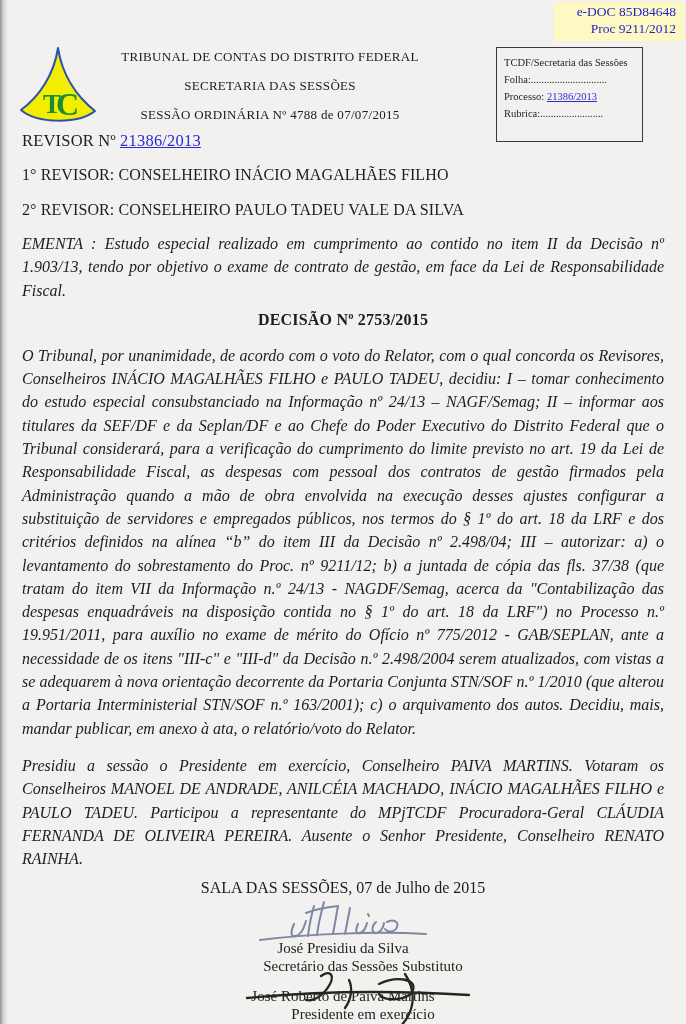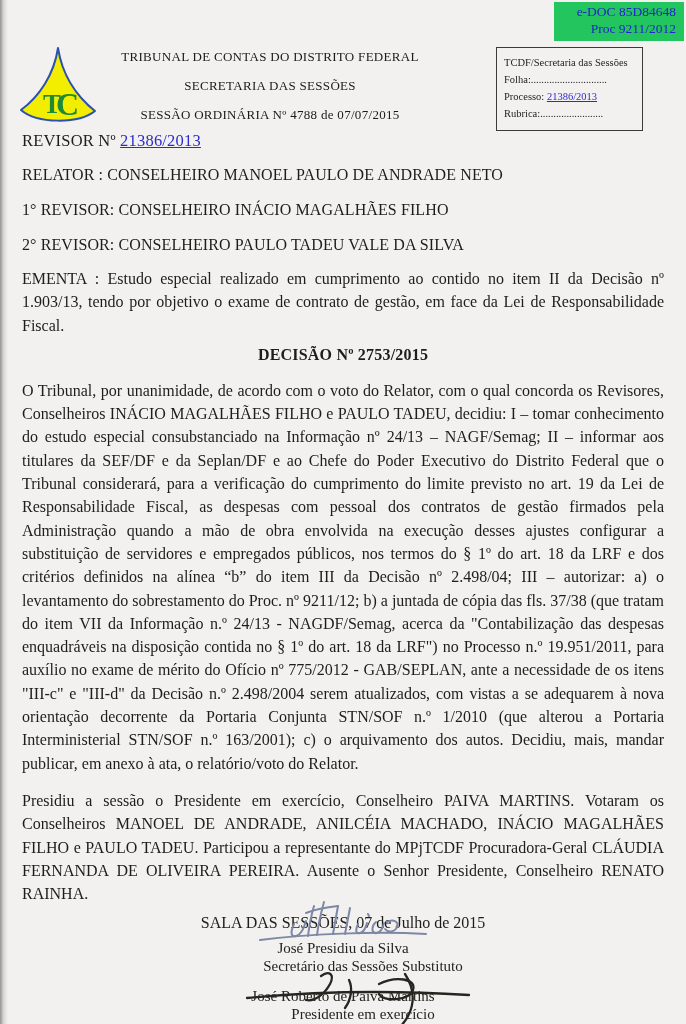--- a/index.html
+++ b/index.html
@@ -8,44 +8,44 @@
     background:#f2f1ef;overflow:hidden;
     font-family:"Liberation Serif","DejaVu Serif",serif;
     color:#1e1d1b;
   }
   .edge-shadow{
     position:absolute;left:0;top:0;bottom:0;width:8px;
     background:linear-gradient(to right,rgba(70,70,70,.55),rgba(120,120,120,.22) 45%,rgba(200,200,200,0));
     pointer-events:none;
   }
   .edoc{
-    position:absolute;top:2px;right:2px;background:#22c55e;
+    position:absolute;top:2px;right:2px;background:#fef9c3;
     color:#2424cb;text-align:right;font-size:13.5px;line-height:1.25;
     padding:2px 8px 3px 10px;min-width:112px;
   }
   .logo{position:absolute;left:16px;top:44px;width:84px;height:86px;}
   .header{
     position:absolute;left:55px;top:42px;width:430px;text-align:center;
     font-size:13px;letter-spacing:.3px;line-height:29px;color:#1b1a18;
   }
   .stamp{
     position:absolute;left:496px;top:47px;width:131px;
-    border:1.5px solid #3c3b39;padding:6px 7px 8px;
+    border:1.5px solid #3c3b39;padding:6px 7px 19px;
     font-size:10.5px;line-height:1.62;color:#242321;
   }
   .link{color:#2b2bd0;text-decoration:underline;cursor:pointer;}
   .content{
     position:absolute;left:22px;right:22px;top:131px;
     font-size:16px;color:#1e1d1b;
   }
   .process-line{font-size:16.5px;letter-spacing:.2px;margin-bottom:15px;}
   .caps-line{margin-bottom:17px;letter-spacing:.1px;}
   .caps-line.last{margin-bottom:13px;}
   p.just{
-    margin:0 0 9px;text-align:justify;line-height:23.3px;
+    margin:0 0 9px;text-align:justify;line-height:23.3px;font-style:italic;
   }
   p.body-par{margin-bottom:14px;}
   .decision-title{
     text-align:center;font-weight:bold;font-size:16px;
     letter-spacing:.2px;margin:0 0 15px;
   }
   .place-date{text-align:center;margin-top:3px;font-size:16px;}
   .signs{
     position:absolute;left:0;right:0;top:898px;text-align:center;
     font-size:15px;line-height:1.22;color:#242320;
@@ -91,21 +91,20 @@
       <a class="link">21386/2013</a>
     </div>
     <div>Rubrica:........................</div>
   </div>
 
   <div class="content">
     <div class="process-line">
       <span>REVISOR Nº</span>
       <a class="link">21386/2013</a>
     </div>
-    <div class="caps-line">RELATOR : CONSELHEIRO MANOEL PAULO DE ANDRADE NETO</div>
     <div class="caps-line">1° REVISOR: CONSELHEIRO INÁCIO MAGALHÃES FILHO</div>
     <div class="caps-line last">2° REVISOR: CONSELHEIRO PAULO TADEU VALE DA SILVA</div>
     <p class="just">EMENTA : Estudo especial realizado em cumprimento ao contido no item II da Decisão nº 1.903/13, tendo por objetivo o exame de contrato de gestão, em face da Lei de Responsabilidade Fiscal.</p>
     <div class="decision-title">DECISÃO Nº 2753/2015</div>
     <p class="just body-par">O Tribunal, por unanimidade, de acordo com o voto do Relator, com o qual concorda os Revisores, Conselheiros INÁCIO MAGALHÃES FILHO e PAULO TADEU, decidiu: I – tomar conhecimento do estudo especial consubstanciado na Informação nº 24/13 – NAGF/Semag; II – informar aos titulares da SEF/DF e da Seplan/DF e ao Chefe do Poder Executivo do Distrito Federal que o Tribunal considerará, para a verificação do cumprimento do limite previsto no art. 19 da Lei de Responsabilidade Fiscal, as despesas com pessoal dos contratos de gestão firmados pela Administração quando a mão de obra envolvida na execução desses ajustes configurar a substituição de servidores e empregados públicos, nos termos do § 1º do art. 18 da LRF e dos critérios definidos na alínea “b” do item III da Decisão nº 2.498/04; III – autorizar: a) o levantamento do sobrestamento do Proc. nº 9211/12; b) a juntada de cópia das fls. 37/38 (que tratam do item VII da Informação n.º 24/13 - NAGDF/Semag, acerca da "Contabilização das despesas enquadráveis na disposição contida no § 1º do art. 18 da LRF") no Processo n.º 19.951/2011, para auxílio no exame de mérito do Ofício nº 775/2012 - GAB/SEPLAN, ante a necessidade de os itens "III-c" e "III-d" da Decisão n.º 2.498/2004 serem atualizados, com vistas a se adequarem à nova orientação decorrente da Portaria Conjunta STN/SOF n.º 1/2010 (que alterou a Portaria Interministerial STN/SOF n.º 163/2001); c) o arquivamento dos autos. Decidiu, mais, mandar publicar, em anexo à ata, o relatório/voto do Relator.</p>
     <p class="just">Presidiu a sessão o Presidente em exercício, Conselheiro PAIVA MARTINS. Votaram os Conselheiros MANOEL DE ANDRADE, ANILCÉIA MACHADO, INÁCIO MAGALHÃES FILHO e PAULO TADEU. Participou a representante do MPjTCDF Procuradora-Geral CLÁUDIA FERNANDA DE OLIVEIRA PEREIRA. Ausente o Senhor Presidente, Conselheiro RENATO RAINHA.</p>
     <div class="place-date">SALA DAS SESSÕES, 07 de Julho de 2015</div>
   </div>
 
   <div class="signs">

